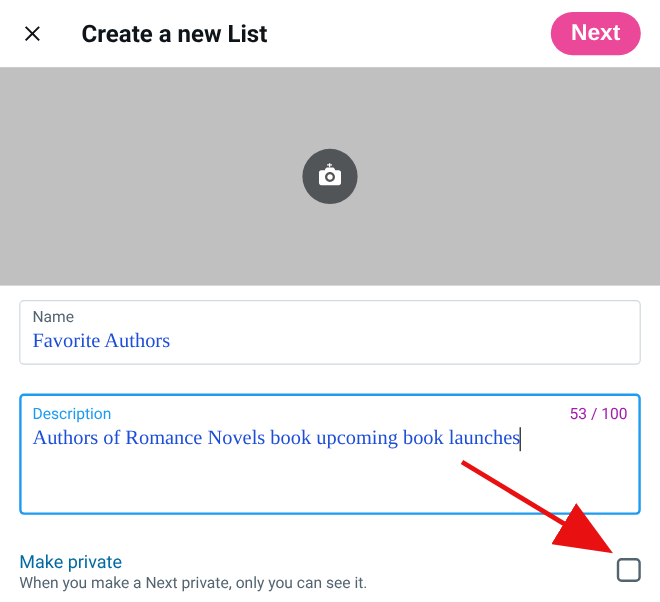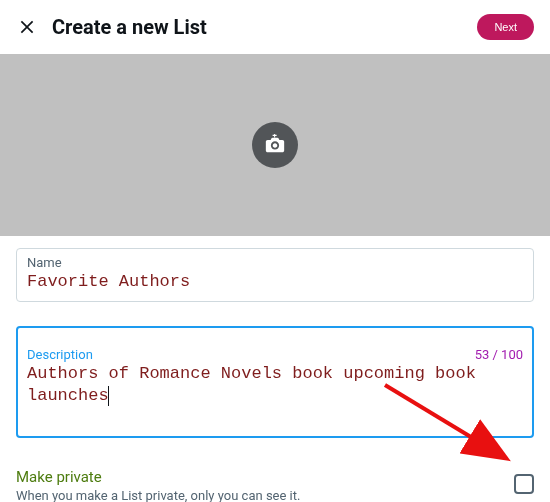--- a/index.html
+++ b/index.html
@@ -9,46 +9,46 @@
     width: 550px;
     height: 502px;
     overflow: hidden;
     color: #0f1419;
     position: relative;
   }
   .header {
     display: flex;
     align-items: center;
     padding: 10px 16px;
-    gap: 8px;
+    gap: 24px;
   }
   .close-btn {
     background: none;
     border: none;
     width: 34px;
     height: 34px;
     border-radius: 50%;
     display: flex;
     align-items: center;
     justify-content: center;
     cursor: pointer;
     margin-left: -6px;
   }
   .title {
     font-size: 20px;
     font-weight: 700;
     flex: 1;
   }
   .next-btn {
-    background: #be185d;
+    background: #ec4899;
     color: #fff;
     border: none;
     padding: 7px 17px;
-    font-size: 11px;
-    font-weight: 400;
+    font-size: 19px;
+    font-weight: 700;
     border-radius: 999px;
     cursor: pointer;
   }
   .banner {
     background: #c0c0c0;
     height: 182px;
     display: flex;
     align-items: center;
     justify-content: center;
   }
@@ -69,21 +69,21 @@
   .field {
     border: 1px solid #cfd9de;
     border-radius: 4px;
     padding: 6px 10px 8px 10px;
     margin-bottom: 24px;
     background: #fff;
     position: relative;
   }
   .field.focused {
     border: 2px solid #1d9bf0;
-    padding: 19px 9px 7px 9px;
+    padding: 8px 9px 7px 9px;
   }
   .field-header {
     display: flex;
     justify-content: space-between;
     align-items: flex-end;
     margin-bottom: 1px;
   }
   .field-label {
     font-size: 13px;
     color: #536471;
@@ -92,42 +92,42 @@
     color: #1d9bf0;
   }
   .field-count {
     font-size: 13px;
     color: #a21caf;
   }
   .field-input {
     border: none;
     outline: none;
     font-size: 17px;
-    color: #7f1d1d;
+    color: #1d4ed8;
     width: 100%;
     background: transparent;
-    font-family: Liberation Mono, monospace;
+    font-family: Liberation Serif, serif;
     resize: none;
     line-height: 1.3;
   }
   .desc-field .field-input {
     min-height: 66px;
   }
   .private-row {
     display: flex;
     justify-content: space-between;
     align-items: flex-start;
     padding: 6px 16px 0 16px;
   }
   .private-text {
     flex: 1;
   }
   .private-title {
     font-size: 15px;
-    color: #4d7c0f;
+    color: #0369a1;
     margin-bottom: 2px;
   }
   .private-sub {
     font-size: 13px;
     color: #536471;
   }
   .checkbox {
     width: 20px;
     height: 20px;
     border: 2px solid #536471;
@@ -187,21 +187,21 @@
       <div class="field-count">53 / 100</div>
     </div>
     <div class="field-input"><span>Authors of Romance Novels book upcoming book launches</span><span class="caret"></span></div>
   </div>
 
 </div>
 
 <div class="private-row">
   <div class="private-text">
     <div class="private-title">Make private</div>
-    <div class="private-sub">When you make a List private, only you can see it.</div>
+    <div class="private-sub">When you make a Next private, only you can see it.</div>
   </div>
   <div class="checkbox"></div>
 </div>
 
 <svg class="arrow-overlay" width="550" height="502">
   <defs>
     <marker id="arrowhead" markerWidth="12" markerHeight="10" refX="10" refY="5" orient="auto">
       <polygon points="0 0, 12 5, 0 10" fill="#e81010"></polygon>
     </marker>
   </defs>

